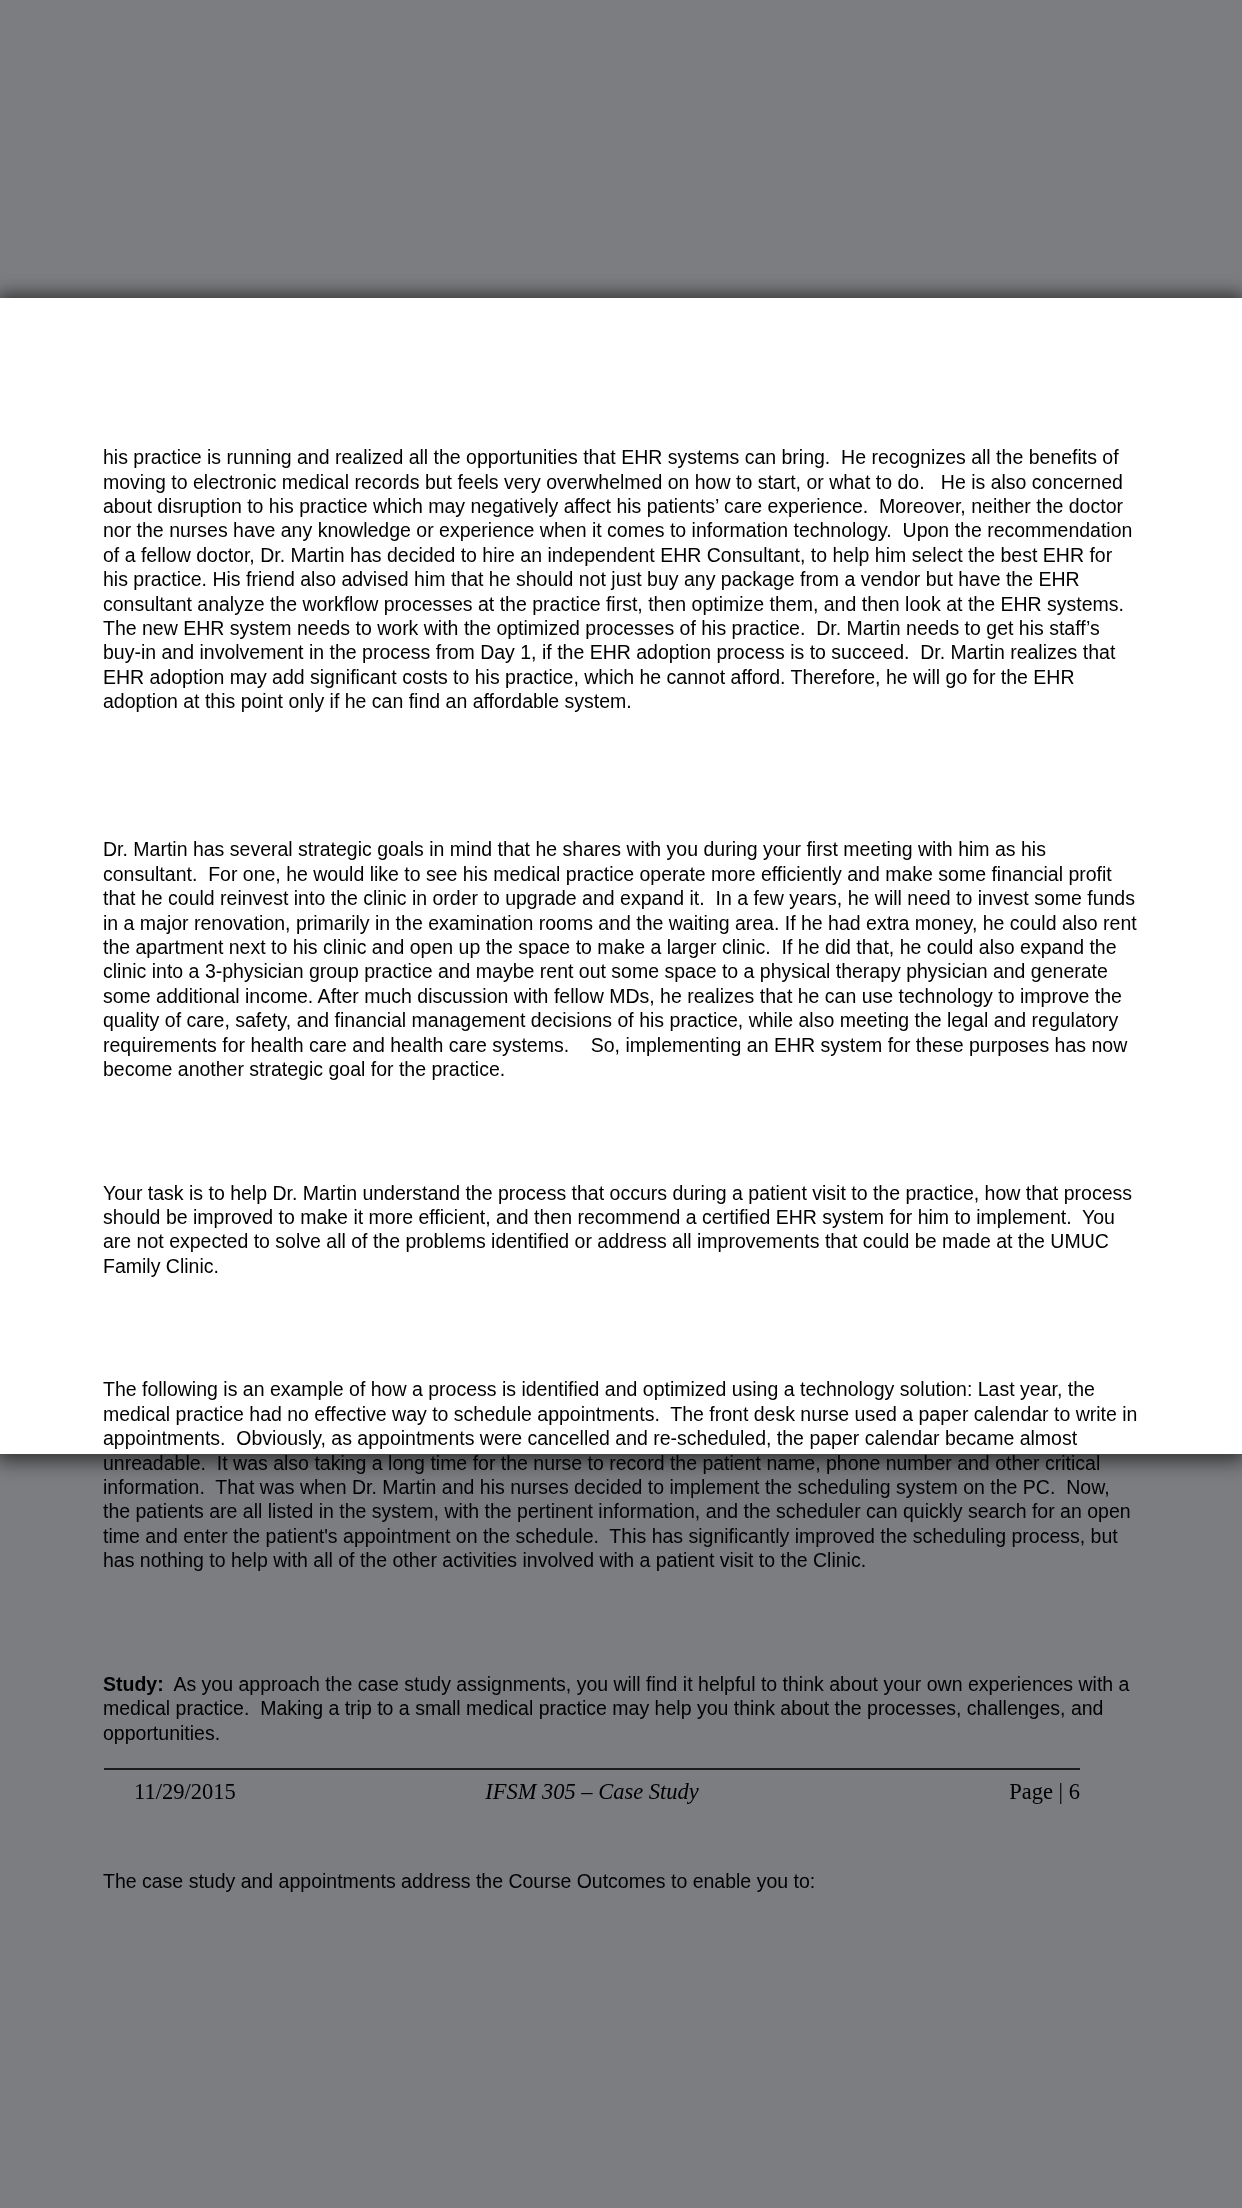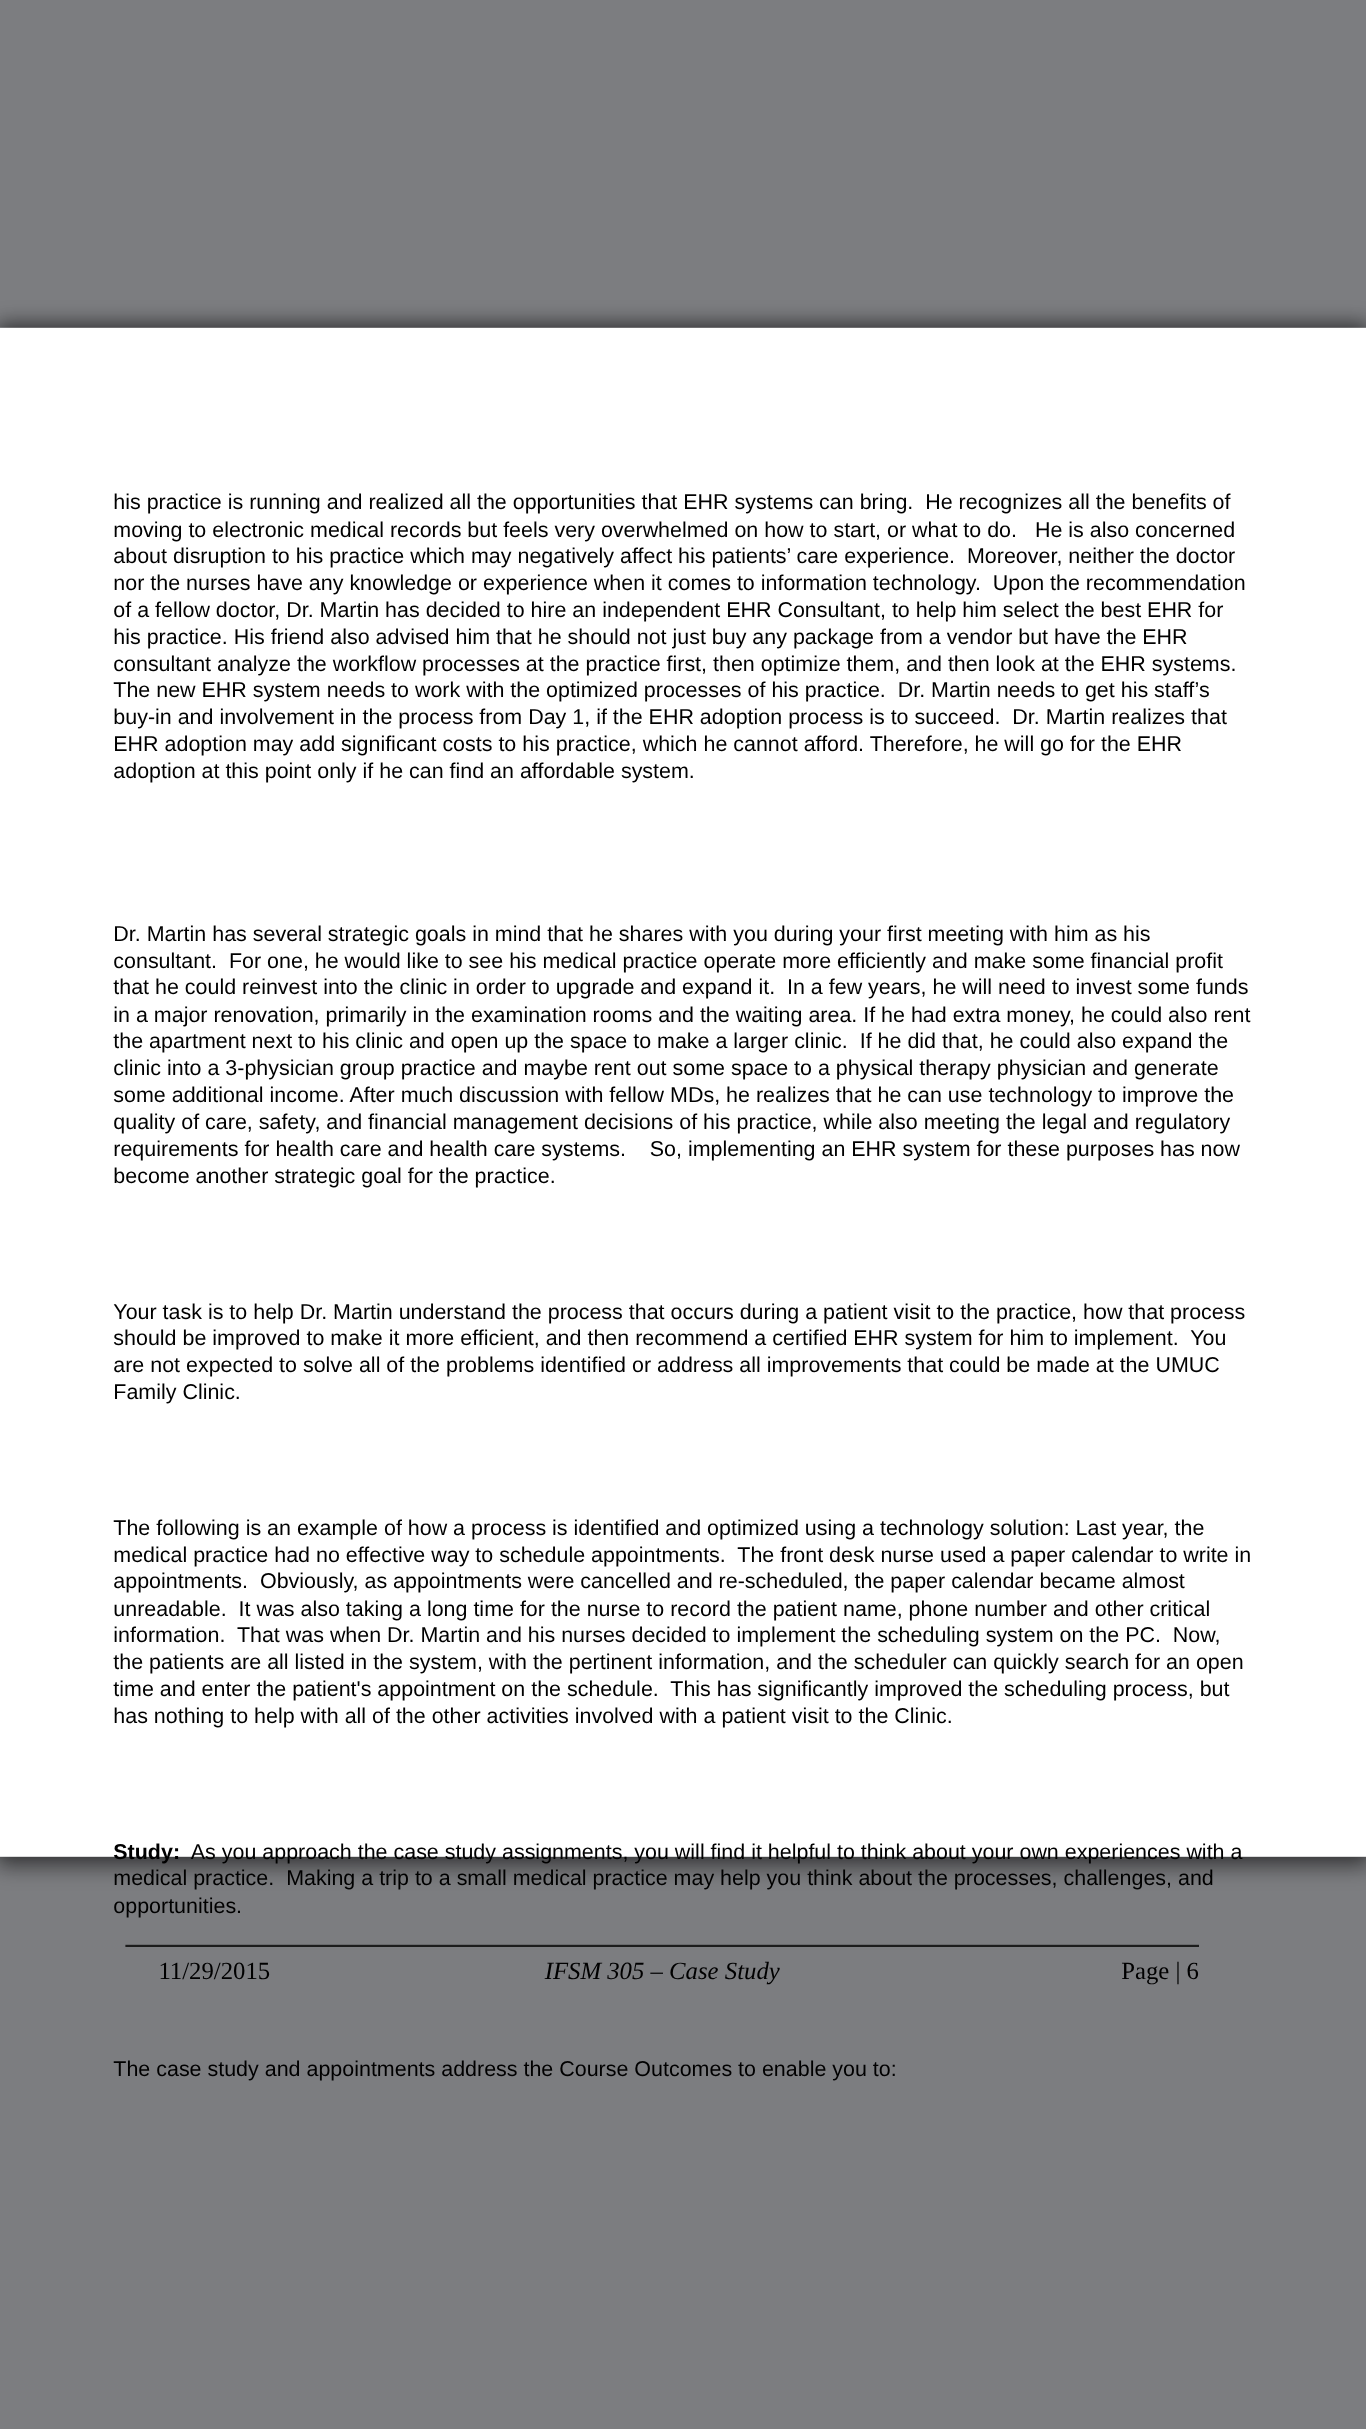--- a/index.html
+++ b/index.html
@@ -13,21 +13,21 @@
   }
   .viewer {
     position: absolute;
     inset: 0;
   }
   .page {
     position: absolute;
     top: 298px;
     left: 0;
     width: 1242px;
-    height: 1390px;
+    height: 1156px;
     background: #ffffff;
     box-shadow: 0 -4px 16px 2px rgba(0,0,0,0.35), 0 6px 18px 3px rgba(0,0,0,0.45);
   }
   .content {
     position: absolute;
     top: 74px;
     left: 103px;
     width: 1037px;
     font-size: 19.5px;
     line-height: 24.4px;
@@ -40,21 +40,21 @@
   .section-heading {
     font-size: 19.5px;
     font-weight: bold;
     margin: 0 0 33px 0;
     line-height: 24.4px;
   }
   .outcomes-intro { margin: 0; }
   .footer {
     position: absolute;
     top: 1470px;
-    left: 114px;
+    left: 104px;
     width: 976px;
     border-top: 2px solid #1c1c1c;
     padding-top: 9px;
     font-family: "Liberation Serif", serif;
     font-size: 22.5px;
     color: #000000;
   }
   .footer-date { margin-left: 30px; }
   .footer-title {
     position: absolute;

